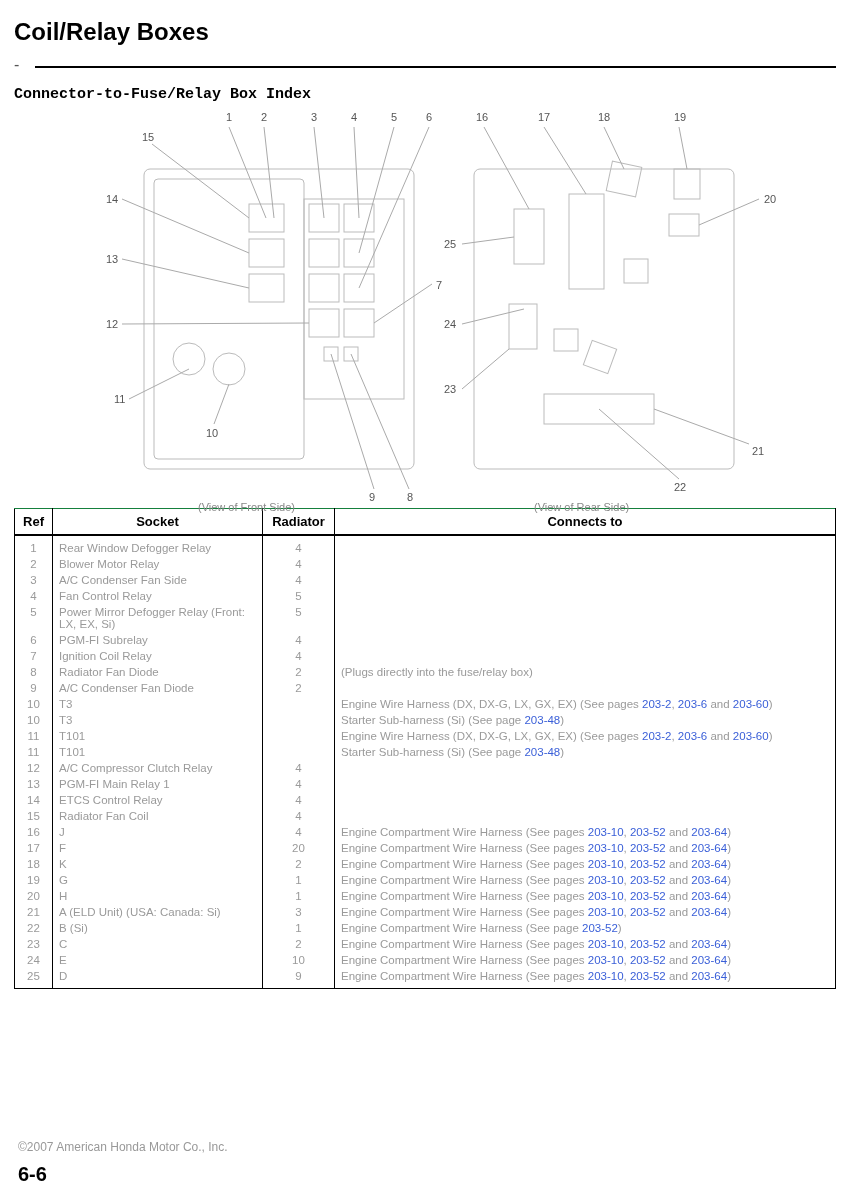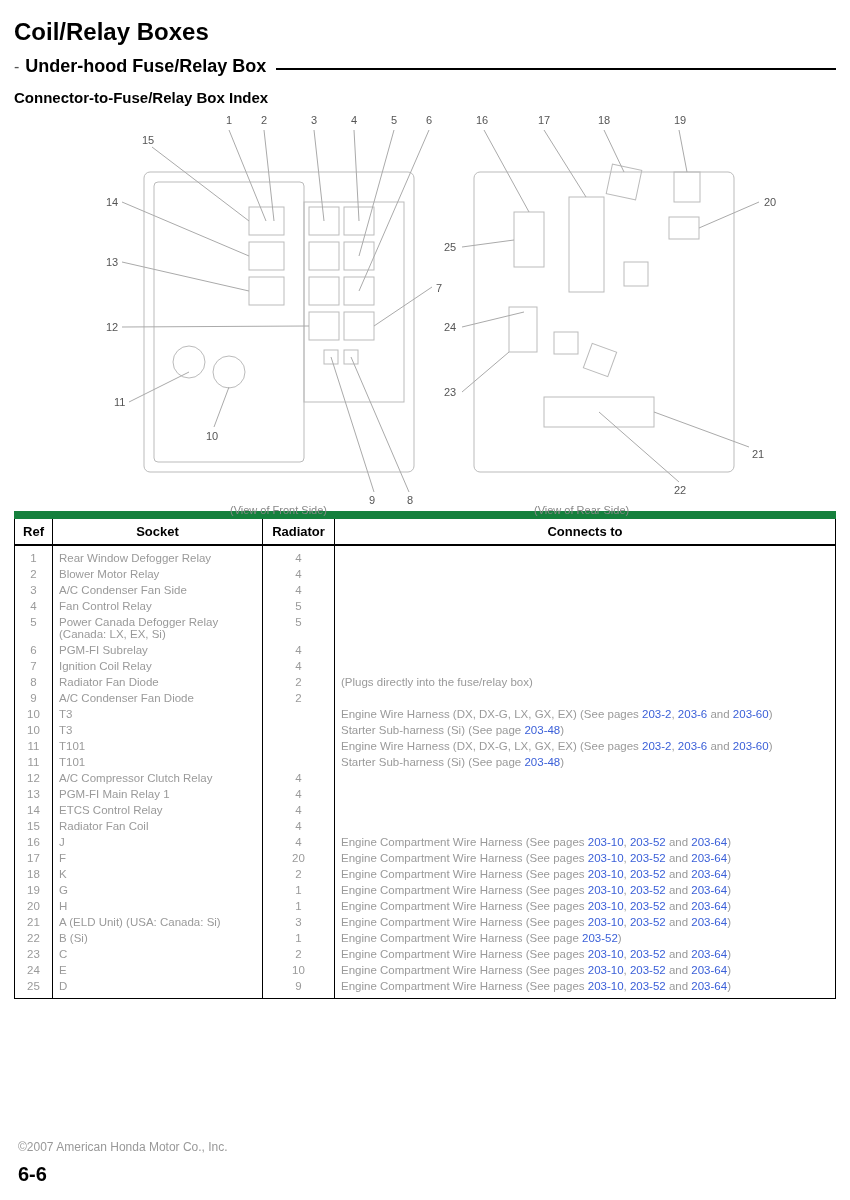--- a/index.html
+++ b/index.html
@@ -31,20 +31,21 @@
   .hr {
     flex: 1;
     border-bottom: 2px solid #000;
     margin-left: 10px;
     margin-top:4px;
   }
   .indexlabel {
     font-size: 15px;
     font-weight: bold;
     margin-bottom: 6px;
+    font-family: Liberation Mono, monospace;
   }
   .diagram-region {
     width: 100%;
     height: 395px;
     position: relative;
     margin-bottom: 4px;
   }
   .diagram-region svg { position:absolute; top:0; left:0; }
   .caption {
     position:absolute;
@@ -57,21 +58,21 @@
     border-collapse: collapse;
     font-size: 11.5px;
   }
   table.idx th, table.idx td {
     border-left: 1px solid #000;
     border-right: 1px solid #000;
     padding: 2px 6px;
     vertical-align: top;
   }
   table.idx thead th {
-    border-top: 8px solid #15803d;
+    border-top: 1px solid #15803d;
     border-bottom: 2px solid #000;
     font-weight: bold;
     font-size: 13px;
     padding: 5px 6px;
     text-align: center;
   }
   table.idx tbody tr:first-child td { padding-top:6px; }
   table.idx tbody tr:last-child td { border-bottom: 1px solid #000; padding-bottom:6px;}
   .col-ref { width: 38px; text-align: center; }
   .col-socket { width: 210px; }
@@ -94,21 +95,20 @@
     font-weight: bold;
     text-align: right;
   }
 </style>
 </head>
 <body>
 
 <div class="title">Coil/Relay Boxes</div>
 <div class="subtitle-row">
   <span class="dash">-</span>
-  <span class="subtitle">Under-hood Fuse/Relay Box</span>
   <span class="hr"></span>
 </div>
 <div class="indexlabel">Connector-to-Fuse/Relay Box Index</div>
 
 <div class="diagram-region">
   <svg width="822" height="395" viewBox="0 0 822 395">
     <g stroke="#bbb" stroke-width="1" fill="none">
 
       <rect x="130" y="60" width="270" height="300" rx="6"></rect>
       <rect x="140" y="70" width="150" height="280" rx="4"></rect>
@@ -199,21 +199,21 @@
       <text x="584" y="12">18</text>
       <text x="660" y="12">19</text>
       <text x="750" y="94">20</text>
       <text x="738" y="346">21</text>
       <text x="660" y="382">22</text>
       <text x="430" y="284">23</text>
       <text x="430" y="219">24</text>
       <text x="430" y="139">25</text>
     </g>
   </svg>
-  <div class="caption" style="left:216px; top:392px;">(View of Front Side)</div>
+  <div class="caption" style="left:184px; top:392px;">(View of Front Side)</div>
   <div class="caption" style="left:520px; top:392px;">(View of Rear Side)</div>
 </div>
 
 <table class="idx">
   <thead>
     <tr>
       <th class="col-ref">Ref</th>
       <th class="col-socket">Socket</th>
       <th class="col-cav">Radiator</th>
       <th class="col-conn">Connects to</th>
@@ -239,21 +239,21 @@
         <td class="col-conn faint"></td>
       </tr>
       <tr>
         <td class="col-ref faint">4</td>
         <td class="col-socket faint">Fan Control Relay</td>
         <td class="col-cav faint">5</td>
         <td class="col-conn faint"></td>
       </tr>
       <tr>
         <td class="col-ref faint">5</td>
-        <td class="col-socket faint">Power Canada Defogger Relay (Canada: LX, EX, Si)</td>
+        <td class="col-socket faint">Power Mirror Defogger Relay (Front: LX, EX, Si)</td>
         <td class="col-cav faint">5</td>
         <td class="col-conn faint"></td>
       </tr>
       <tr>
         <td class="col-ref faint">6</td>
         <td class="col-socket faint">PGM-FI Subrelay</td>
         <td class="col-cav faint">4</td>
         <td class="col-conn faint"></td>
       </tr>
       <tr>

